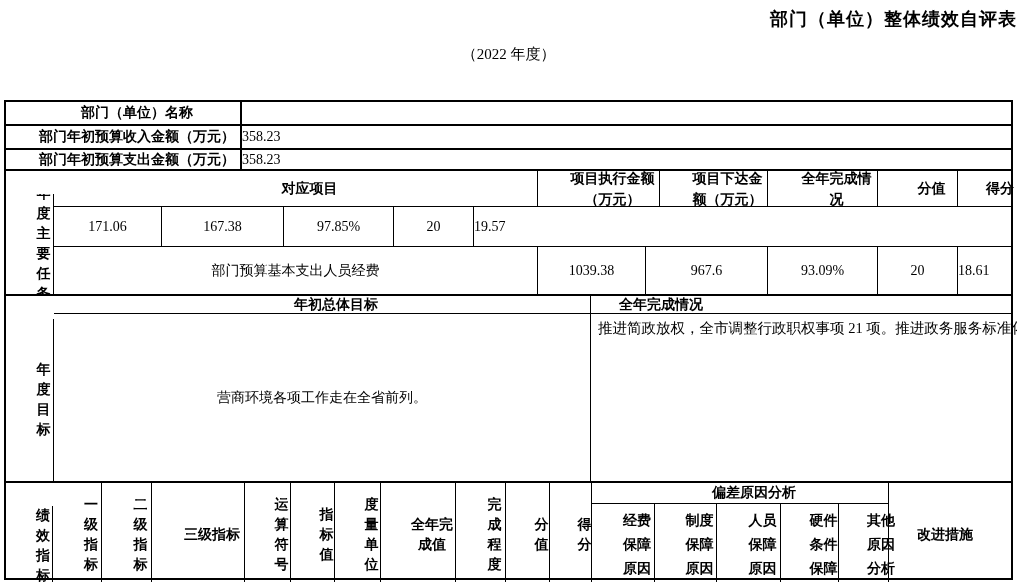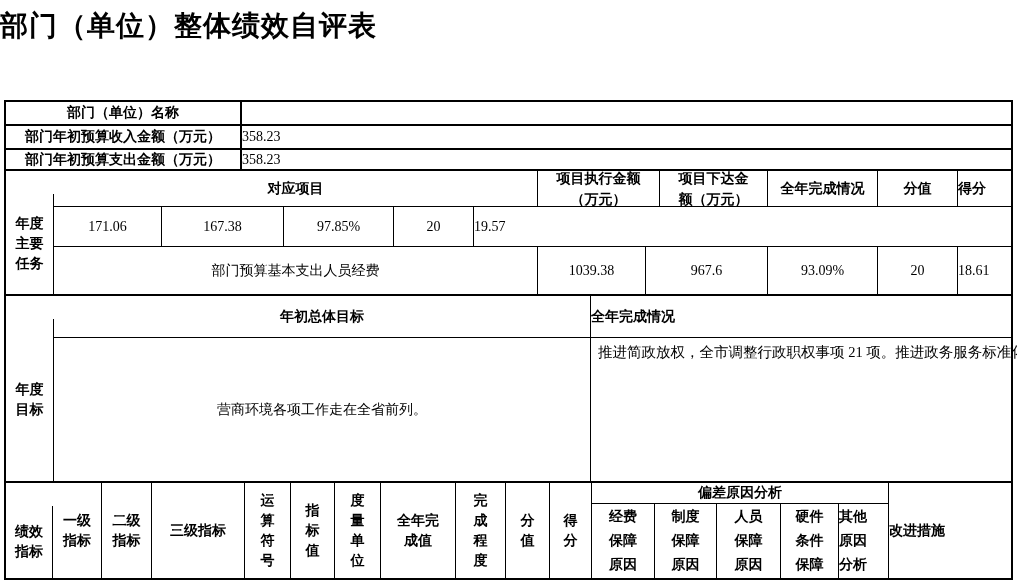--- a/index.html
+++ b/index.html
@@ -1,58 +1,59 @@
 <!DOCTYPE html>
 <html><head>
 <meta charset="utf-8">
 <style>
   html,body{margin:0;padding:0;background:#fff;}
   .page{
     position:relative;width:1017px;height:582px;background:#ffffff;
     font-family:"Liberation Serif","DejaVu Serif",serif;color:#000;overflow:hidden;
   }
   .title{
-    position:absolute;top:7px;left:0;width:100%;text-align:left;
-    font-size:28px;font-weight:bold;letter-spacing:1px;
+    position:absolute;top:7px;left:0;width:100%;text-align:right;
+    font-size:18px;font-weight:bold;letter-spacing:1px;
   }
   .subtitle{
     position:absolute;top:45px;left:0;width:100%;text-align:center;font-size:15px;
   }
   .sheet{
     position:absolute;left:4px;top:100px;width:1009px;height:480px;
     border:2px solid #000;box-sizing:border-box;display:flex;flex-direction:column;
     font-size:14px;line-height:20px;
   }
   .row{display:flex;box-sizing:border-box;flex:0 0 auto;}
   .col{display:flex;flex-direction:column;box-sizing:border-box;}
   .grow{flex:1 1 auto;}
   .cell{
     box-sizing:border-box;display:flex;align-items:center;justify-content:center;
     text-align:center;white-space:pre-line;overflow:hidden;flex:0 0 auto;
   }
-  .b{font-weight:bold;}
+  .b{font-weight:bold;padding-left:28px;}
   .br{border-right:1px solid #000;}
   .br2{border-right:2px solid #000;}
   .bb{border-bottom:1px solid #000;}
   .bb2{border-bottom:2px solid #000;}
   .vlabel{line-height:20px;margin-top:23px;}
   .hdr{line-height:21px;}
   .dsub{line-height:24px;}
   .completion{
     align-items:flex-start;justify-content:flex-start;
     text-align:justify;padding:3px 7px 0 7px;line-height:23px;font-size:14.5px;
     white-space:normal;
   }
 </style>
 </head>
 <body>
 
 <div class="page">
 
   <div class="title">部门（单位）整体绩效自评表</div>
+  <div class="subtitle">（2022 年度）</div>
 
   <div class="sheet">
 
     <div class="row bb2" style="height:24px">
       <div class="cell br2 b" style="width:236px">部门（单位）名称</div>
     </div>
     <div class="row bb2" style="height:24px">
       <div class="cell br2 b" style="width:236px">部门年初预算收入金额（万元）</div>
       <div class="cell grow">358.23</div>
     </div>
@@ -91,21 +92,21 @@
           <div class="cell br" style="width:80px">20</div>
           <div class="cell grow">18.61</div>
         </div>
       </div>
     </div>
 
     <div class="row bb2" style="height:187px">
       <div class="cell br b vlabel" style="width:48px">年度
 目标</div>
       <div class="col grow">
-        <div class="row bb" style="height:42px">
+        <div class="row bb" style="height:18px">
           <div class="cell br b" style="width:537px">年初总体目标</div>
           <div class="cell b grow">全年完成情况</div>
         </div>
         <div class="row grow">
           <div class="cell br" style="width:537px">营商环境各项工作走在全省前列。</div>
           <div class="cell completion grow">推进简政放权，全市调整行政职权事项 21 项。推进政务服务标准化改革，市、县区政务服务中心实现“综合窗口”全覆盖。一体化政务服务平台实现市、县、乡、村四级全覆盖。数字政府建设项目完成合同签订。核查推动助企纾困系列政策落实落地，助力经济行稳致远。2022 年市营商局荣获“全省营商环境建设先进集体”，被市委、市政府评为全市优化营商环境建设先进单位。</div>
         </div>
       </div>
     </div>
 

